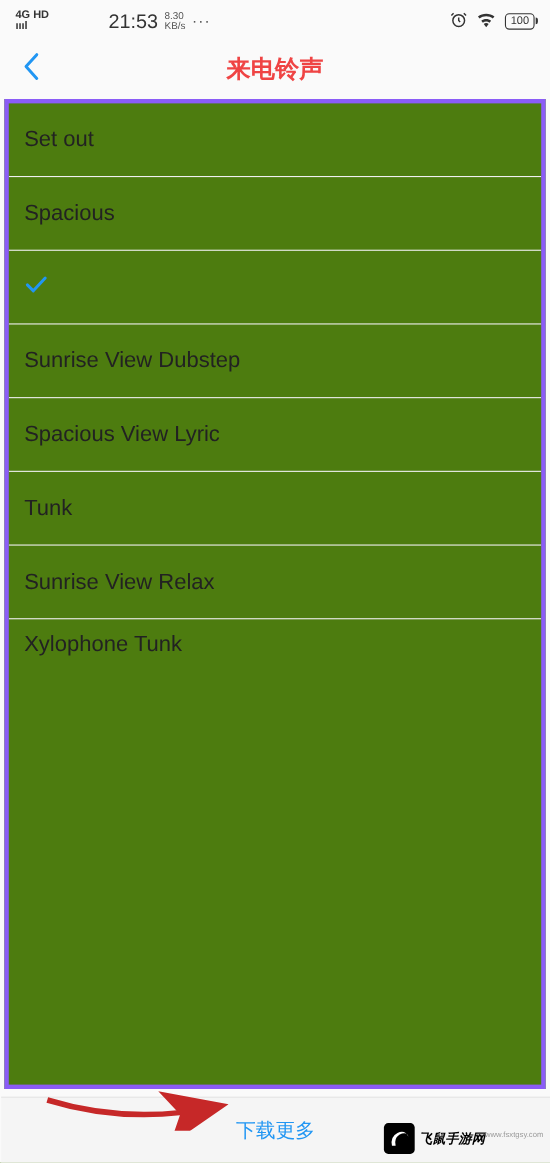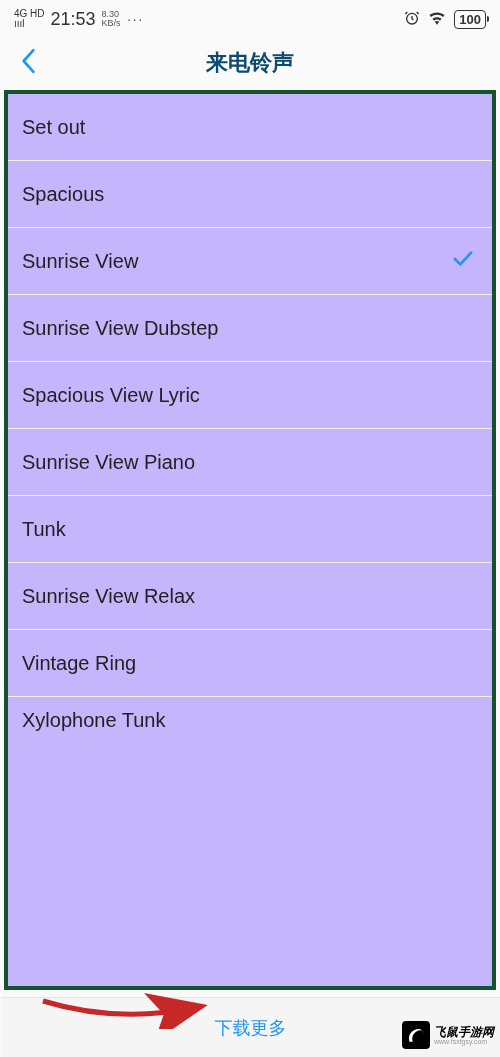--- a/index.html
+++ b/index.html
@@ -24,28 +24,29 @@
       font-size: 14px;
       color: #333;
     }
     .status-left {
       display: flex;
       align-items: center;
       gap: 6px;
     }
     .status-signal {
       font-size: 10px;
-      font-weight: normal;
+      font-weight: bold;
       display: flex;
       flex-direction: column;
       line-height: 1;
     }
     .status-time {
       font-size: 18px;
       font-weight: 500;
+      margin-left: 48px;
     }
     .status-speed {
       font-size: 9px;
       color: #555;
       line-height: 1;
       display: flex;
       flex-direction: column;
       justify-content: flex-end;
     }
     .status-dots {
@@ -55,22 +56,22 @@
     }
     .status-right {
       display: flex;
       align-items: center;
       gap: 8px;
     }
     .battery-box {
       border: 1.5px solid #333;
       border-radius: 4px;
       padding: 1px 4px;
-      font-size: 13px;
-      font-weight: 700;
+      font-size: 10px;
+      font-weight: 400;
       position: relative;
     }
     .battery-box::after {
       content: "";
       position: absolute;
       right: -4px;
       top: 30%;
       width: 2px;
       height: 40%;
       background: #333;
@@ -89,26 +90,26 @@
       top: 50%;
       transform: translateY(-50%);
       cursor: pointer;
       padding: 6px;
     }
     .header-title {
       flex: 1;
       text-align: center;
       font-size: 22px;
       font-weight: 600;
-      color: #0c4a6e;
+      color: #ef4444;
     }
     .list-container {
-      border: 4px solid #14532d;
+      border: 4px solid #8b5cf6;
       margin: 2px 4px;
-      background: #c4b5fd;
+      background: #4d7c0f;
       height: 900px;
       overflow: hidden;
     }
     .list-item {
       height: 67px;
       display: flex;
       align-items: center;
       justify-content: space-between;
       padding: 0 14px;
       border-bottom: 1px solid #f0f0f0;
@@ -163,21 +164,20 @@
       width: 28px;
       height: 28px;
       background: #000;
       border-radius: 4px;
       display: flex;
       align-items: center;
       justify-content: center;
     }
     .watermark-text {
       display: flex;
-      flex-direction: column;
       line-height: 1;
     }
     .watermark-cn {
       font-size: 12px;
       font-weight: bold;
       font-style: italic;
       color: #000;
     }
     .watermark-url {
       font-size: 7px;
@@ -227,42 +227,35 @@
 
 <div class="list-container">
   <div id="ringtone-list">
       <div class="list-item">
         <span>Set out</span>
       </div>
       <div class="list-item">
         <span>Spacious</span>
       </div>
       <div class="list-item">
-        <span>Sunrise View</span>
         <span class="check-icon"><svg width="22" height="18" viewBox="0 0 24 20">
             <path d="M3 10 L9 16 L21 3" stroke="#2196f3" stroke-width="3" fill="none" stroke-linecap="round" stroke-linejoin="round"></path>
           </svg></span>
       </div>
       <div class="list-item">
         <span>Sunrise View Dubstep</span>
       </div>
       <div class="list-item">
         <span>Spacious View Lyric</span>
       </div>
       <div class="list-item">
-        <span>Sunrise View Piano</span>
-      </div>
-      <div class="list-item">
         <span>Tunk</span>
       </div>
       <div class="list-item">
         <span>Sunrise View Relax</span>
-      </div>
-      <div class="list-item">
-        <span>Vintage Ring</span>
       </div>
       <div class="list-item last">
         <span>Xylophone Tunk</span>
       </div>
     </div>
 </div>
 
 <div class="footer">
   <div class="footer-btn">下载更多</div>
 </div>

